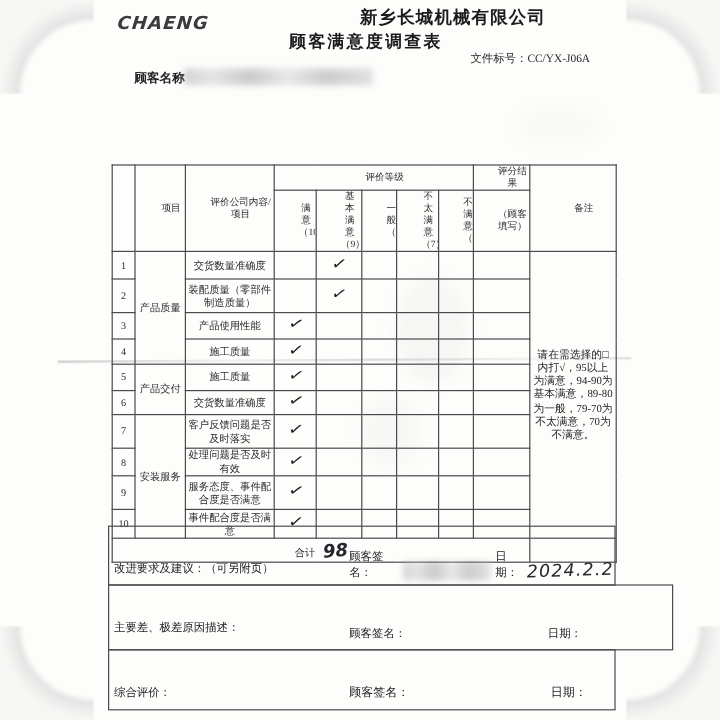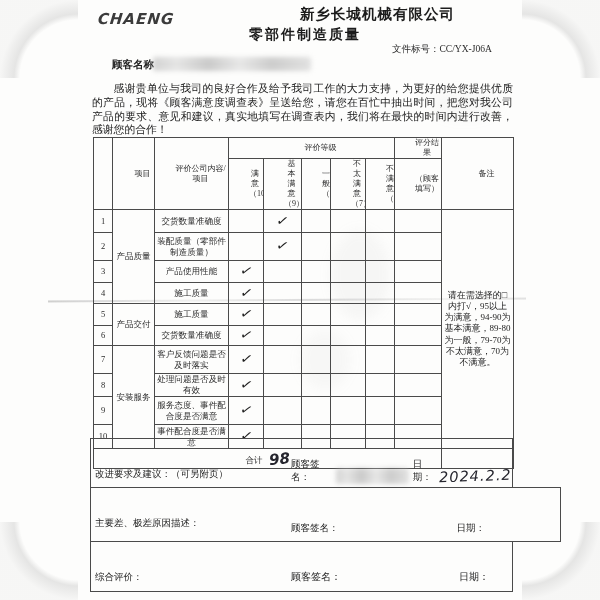--- a/index.html
+++ b/index.html
@@ -96,27 +96,26 @@
   <div class="corner bl"></div>
   <div class="corner br"></div>
   <div class="fold-line"></div>
   <div class="smudge s1"></div>
   <div class="smudge s2"></div>
   <div class="smudge s3"></div>
 
   <div class="logo">CHAENG</div>
   <div class="title-block">
     <div class="company-name">新乡长城机械有限公司</div>
-    <div class="form-title">零部件制造质量</div>
+    <div class="form-title">顾客满意度调查表</div>
   </div>
   <div class="doc-number">文件标号：CC/YX-J06A</div>
   <div class="customer-row">顾客名称</div>
   <div class="redact redact-name"></div>
 
-  <div class="intro">感谢贵单位与我司的良好合作及给予我司工作的大力支持，为更好的给您提供优质的产品，现将《顾客满意度调查表》呈送给您，请您在百忙中抽出时间，把您对我公司产品的要求、意见和建议，真实地填写在调查表内，我们将在最快的时间内进行改善，感谢您的合作！</div>
 
   <table class="survey">
     <colgroup>
       <col style="width:19px">
         <col style="width:42px">
         <col style="width:74px">
       <col style="width:35px">
         <col style="width:38px">
         <col style="width:29px">
       <col style="width:35px">

